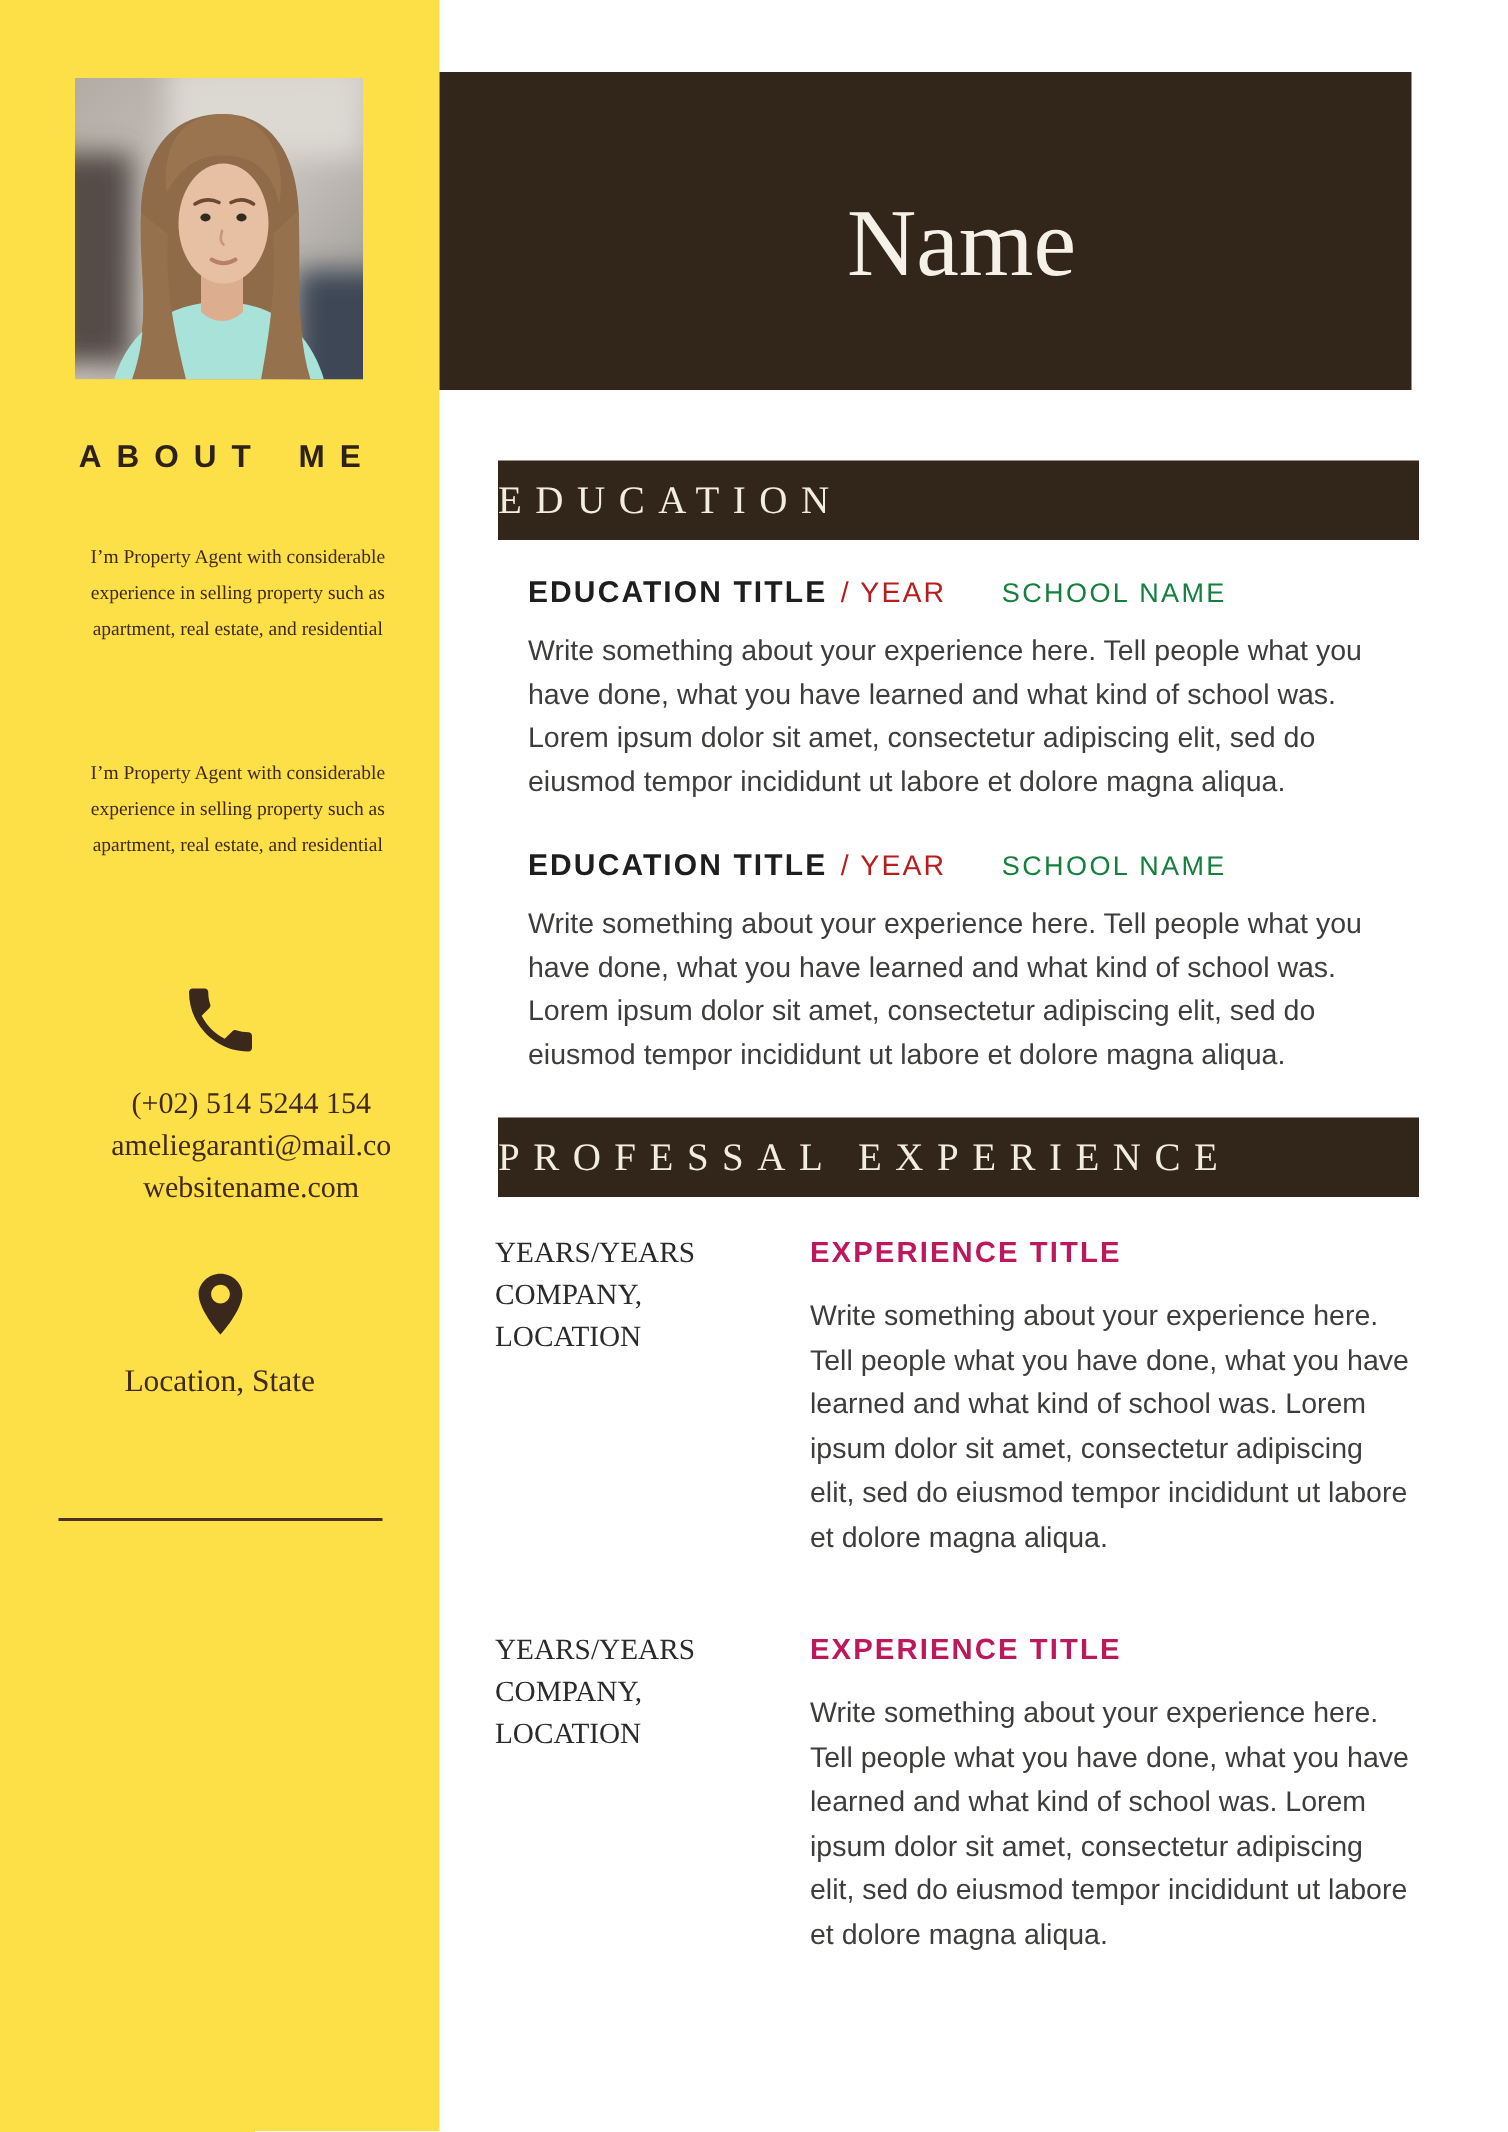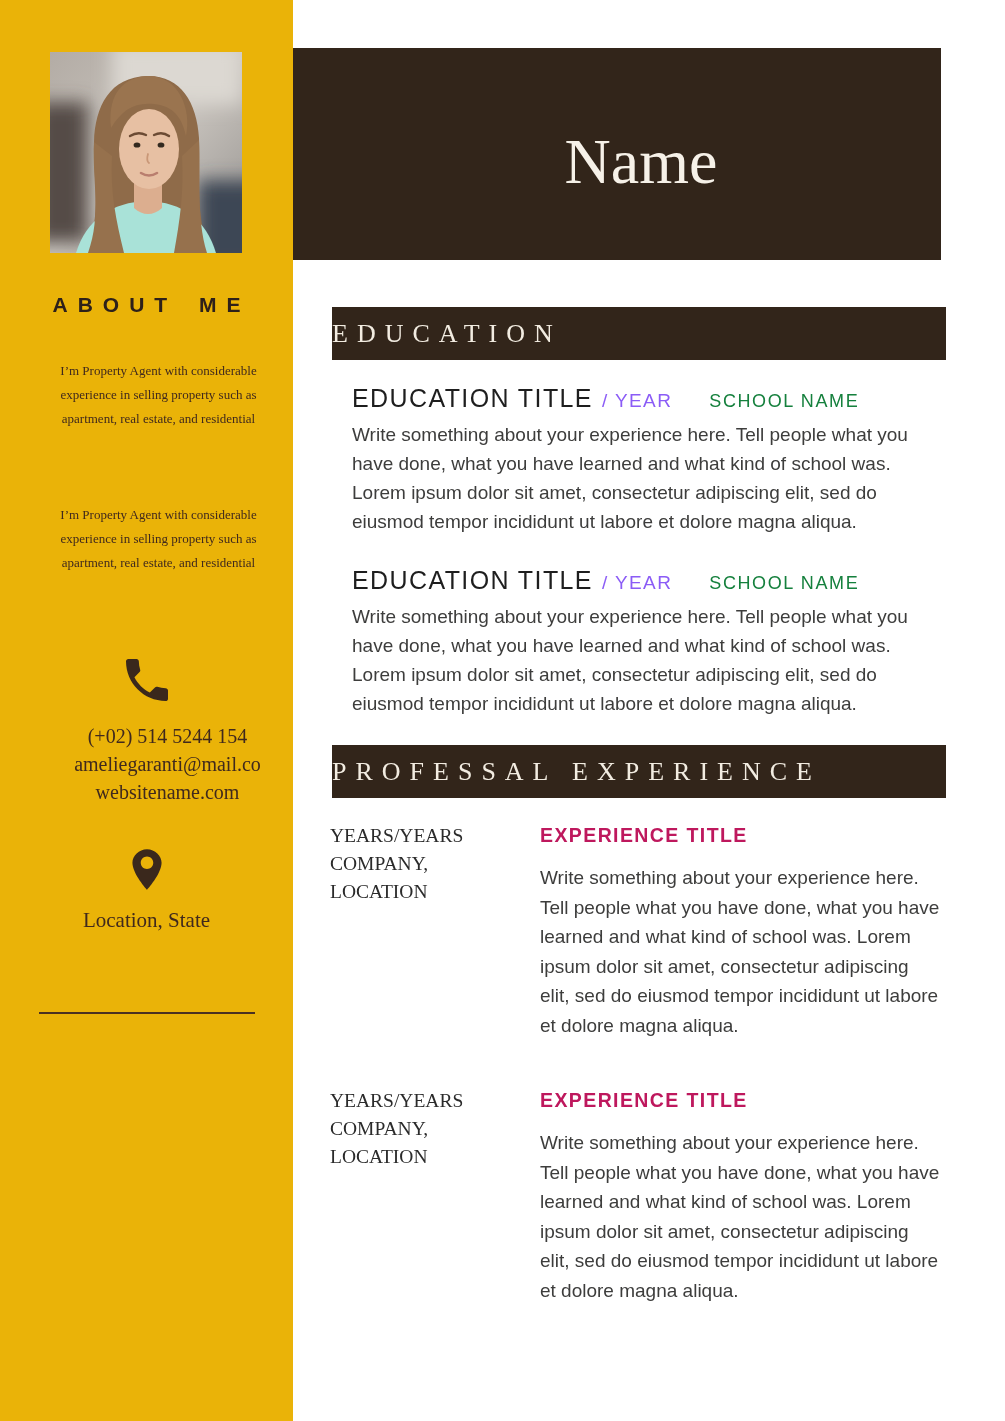--- a/index.html
+++ b/index.html
@@ -10,21 +10,21 @@
     background: #ffffff;
     overflow: hidden;
     font-family: "Liberation Sans", sans-serif;
   }
 
   
   .sidebar {
     position: absolute;
     left: 0; top: 0;
     width: 293px; height: 1421px;
-    background: #eab308;
+    background: #fde047;
   }
   .photo {
     position: absolute;
     left: 50px; top: 52px;
     width: 192px; height: 201px;
     overflow: hidden;
   }
   .about-heading {
     position: absolute;
     left: 0; top: 293px;
@@ -130,31 +130,31 @@
   
   .edu-row {
     position: absolute;
     left: 352px;
     display: flex;
     align-items: baseline;
     white-space: nowrap;
   }
   .t-bold {
     font-family: "Liberation Sans", sans-serif;
-    font-weight: 400;
-    font-size: 25px;
+    font-weight: 700;
+    font-size: 20px;
     letter-spacing: 1.4px;
     color: #1E1E1E;
   }
   .t-year {
     font-family: "Liberation Sans", sans-serif;
     font-weight: 400;
     font-size: 19px;
     letter-spacing: 1.4px;
-    color: #8b5cf6;
+    color: #b91c1c;
     margin-left: 9px;
   }
   .t-school {
     font-family: "Liberation Sans", sans-serif;
     font-weight: 400;
     font-size: 18px;
     letter-spacing: 1.6px;
     color: #15803d;
     margin-left: 37px;
   }

